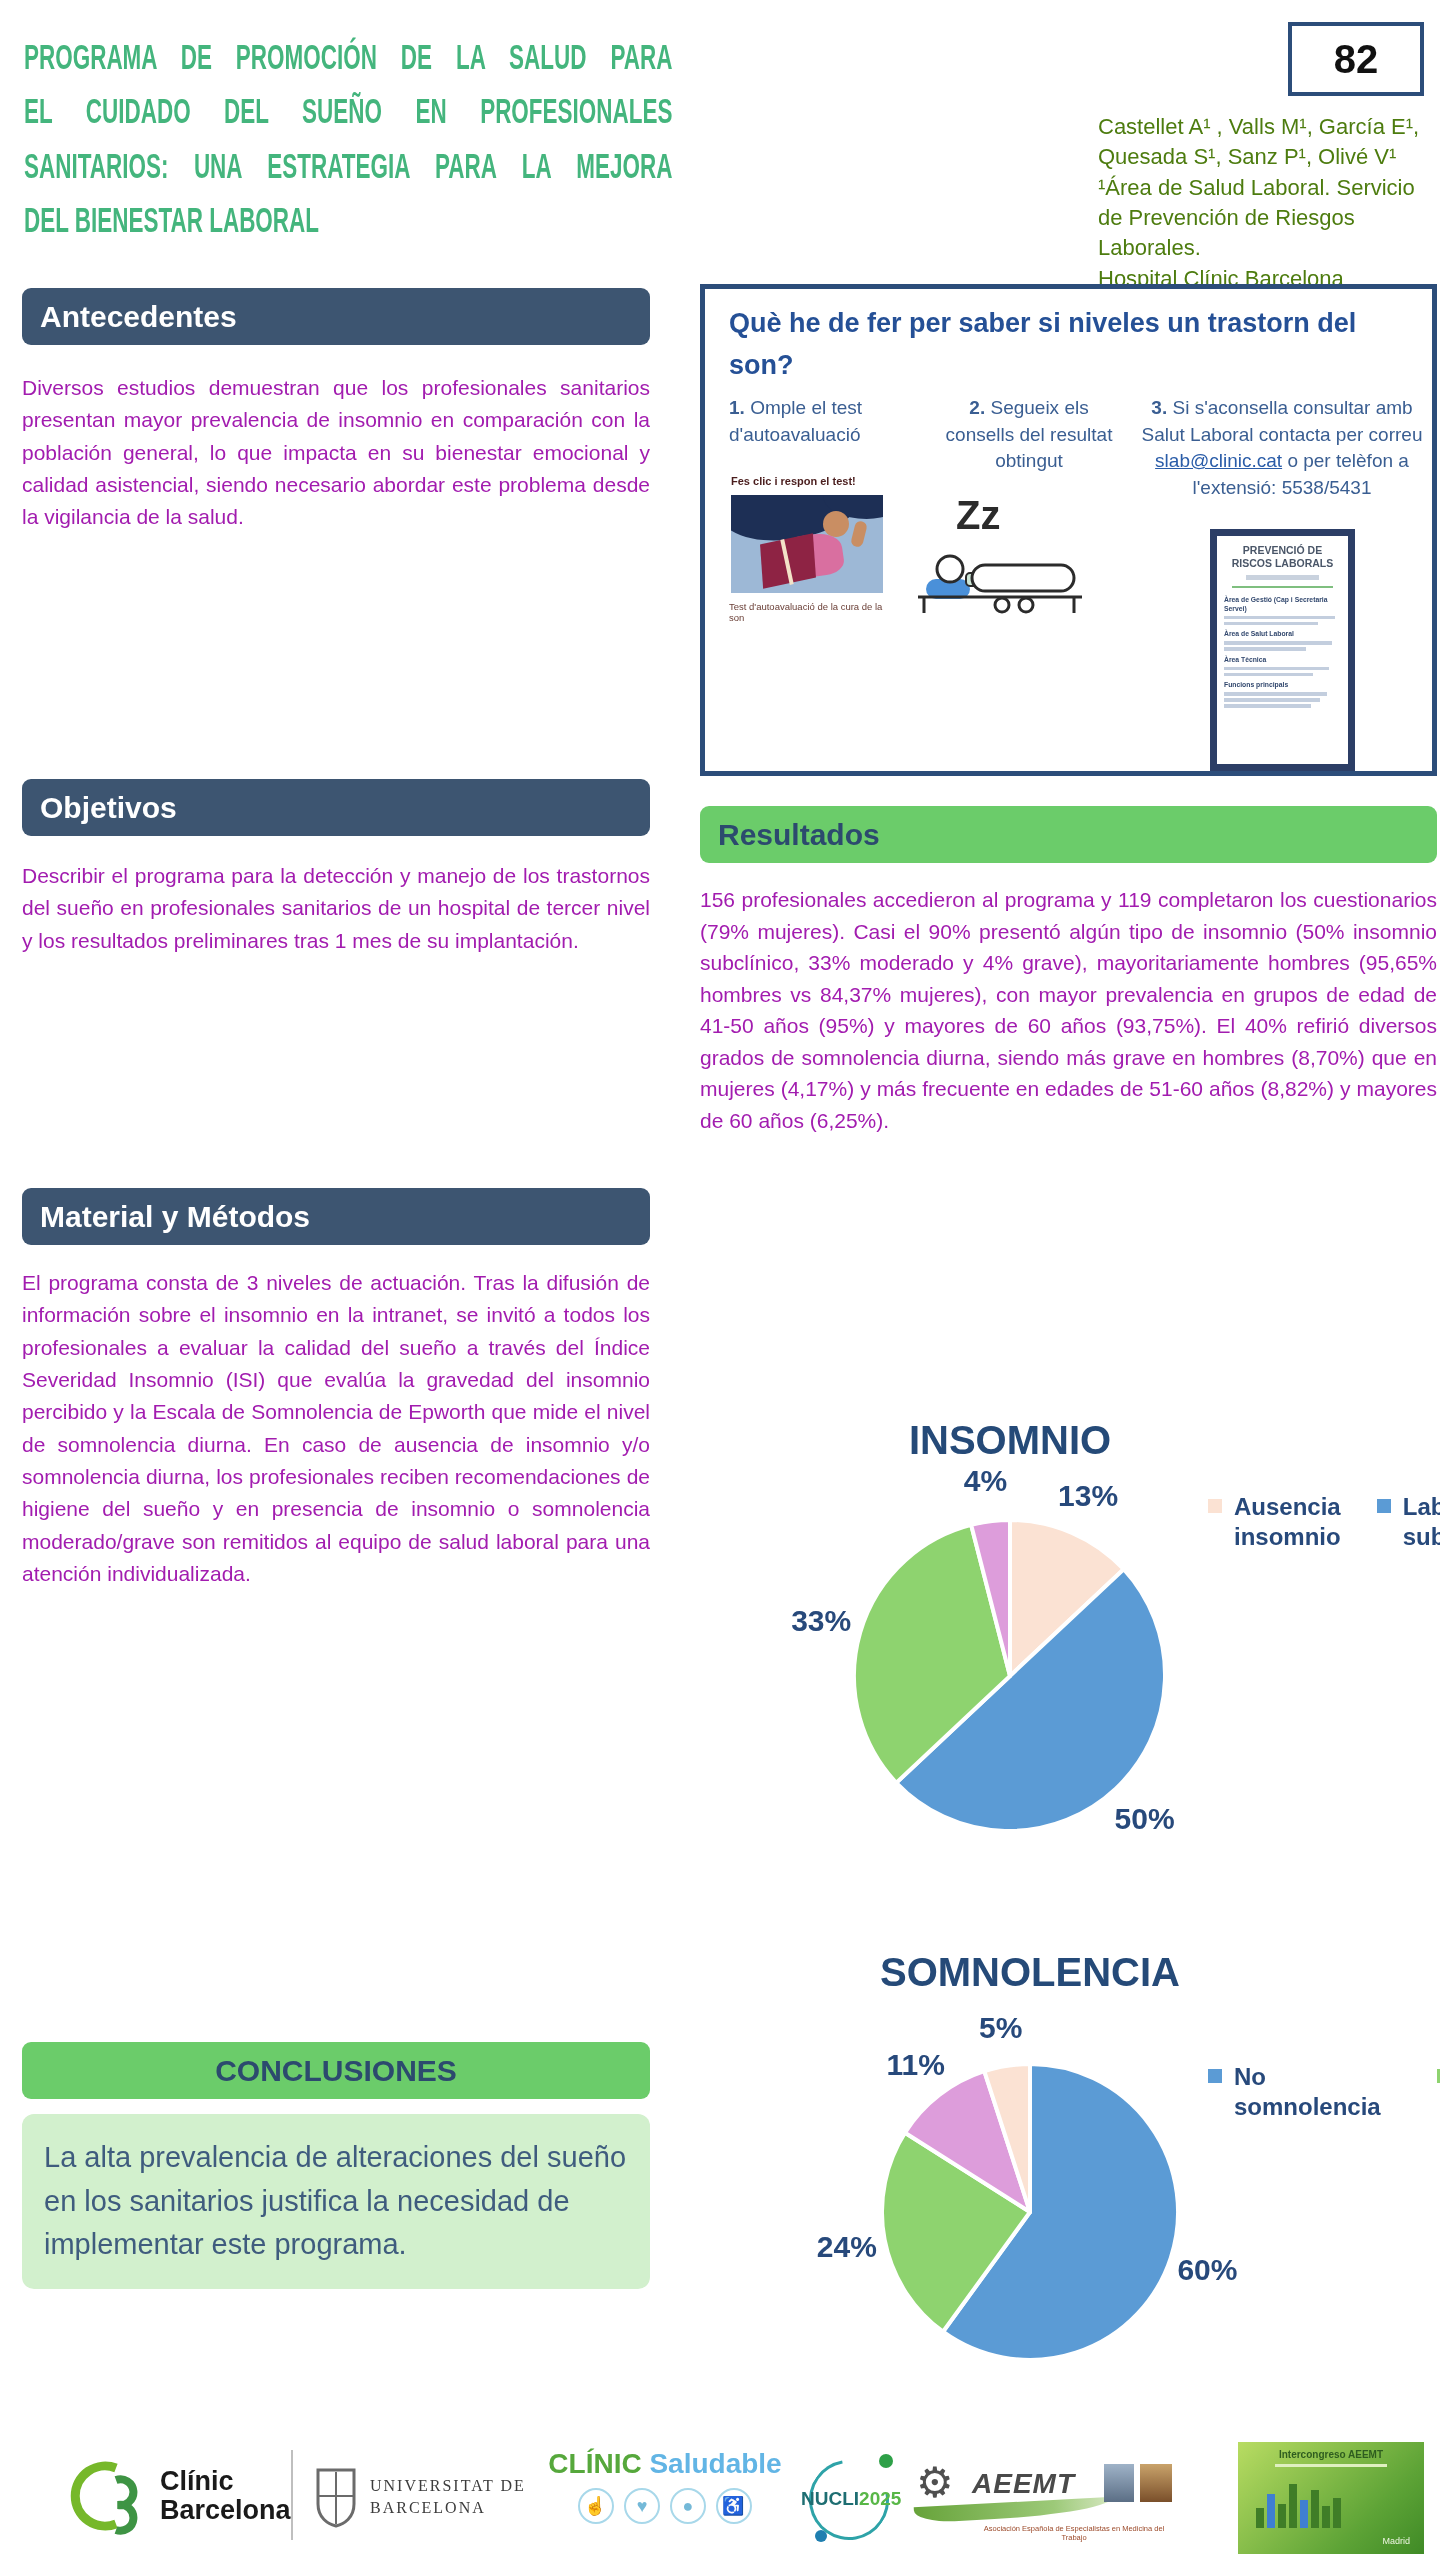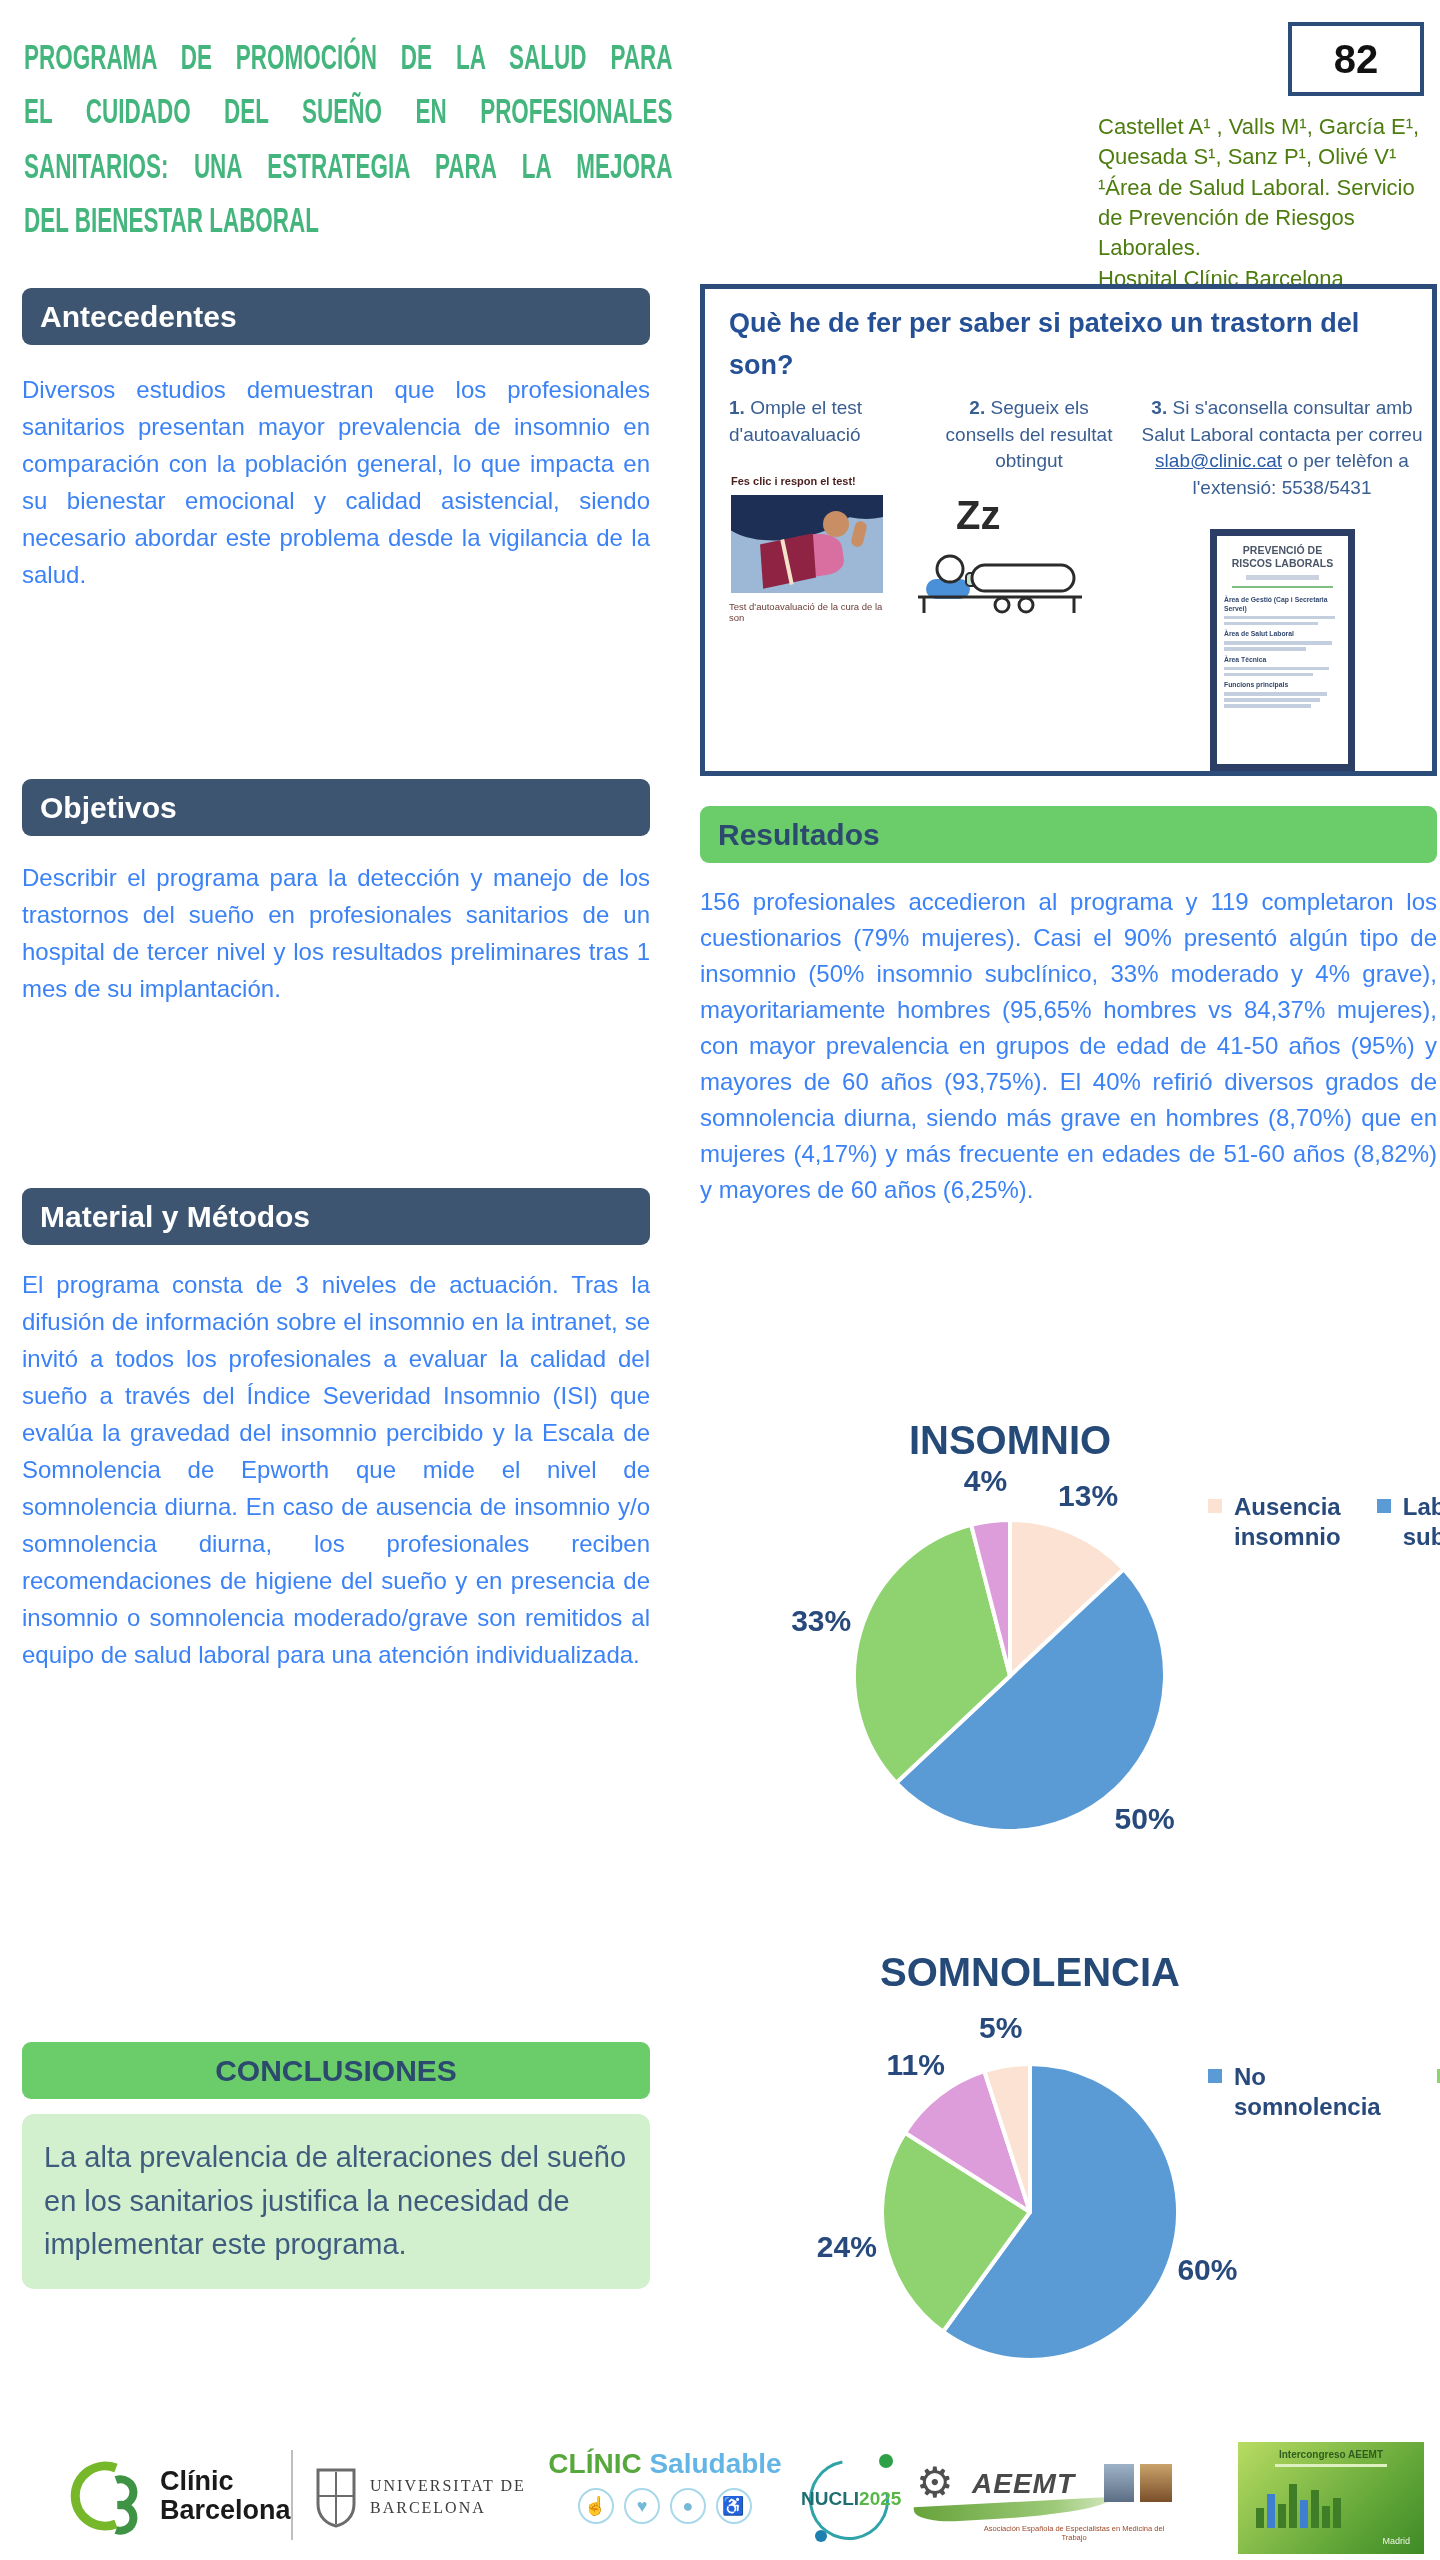--- a/index.html
+++ b/index.html
@@ -15,21 +15,21 @@
   .badge{left:1288px;top:22px;width:136px;height:74px;border:4px solid #2c4d7a;
          display:flex;align-items:center;justify-content:center;
          font-size:40px;font-weight:bold;color:#111;background:#fff;box-sizing:border-box;}
   .authors{left:1098px;top:112px;width:336px;font-size:22px;line-height:1.38;color:#4d7c0f;}
 
   
   .bar{width:628px;height:57px;border-radius:9px;box-sizing:border-box;
        font-size:30px;font-weight:bold;line-height:57px;padding:0 18px;}
   .bar-navy{background:#3d5571;color:#ffffff;}
   .bar-green{background:#6bcc6a;color:#2c4a6e;text-align:center;}
-  .para{width:628px;font-size:24px;line-height:1.54;color:#3b82f6;text-align:justify;}
+  .para{width:628px;font-size:21px;line-height:1.54;color:#a21caf;text-align:justify;}
   .conclusion-box{width:628px;background:#d2f0cd;border-radius:12px;box-sizing:border-box;
                   padding:22px 22px;font-size:29px;line-height:1.5;color:#3f5c7e;}
 
   
   .info-box{left:700px;top:284px;width:737px;height:492px;border:5px solid #2c4d7a;
             background:#fff;box-sizing:border-box;}
   .info-q{position:absolute;left:24px;top:14px;width:690px;font-size:27px;font-weight:bold;
           color:#255096;line-height:1.55;}
   .step{position:absolute;font-size:19px;line-height:1.4;color:#3a5e92;}
   .step b{font-weight:bold;}
@@ -137,21 +137,21 @@
   <div class="abs bar bar-navy" style="left:22px;top:779px;">Objetivos</div>
   <div class="abs para" style="left:22px;top:860px;">Describir el programa para la detección y manejo de los trastornos del sueño en profesionales sanitarios de un hospital de tercer nivel y los resultados preliminares tras 1 mes de su implantación.</div>
 
   <div class="abs bar bar-navy" style="left:22px;top:1188px;">Material y Métodos</div>
   <div class="abs para" style="left:22px;top:1267px;">El programa consta de 3 niveles de actuación. Tras la difusión de información sobre el insomnio en la intranet, se invitó a todos los profesionales a evaluar la calidad del sueño a través del Índice Severidad Insomnio (ISI) que evalúa la gravedad del insomnio percibido y la Escala de Somnolencia de Epworth que mide el nivel de somnolencia diurna. En caso de ausencia de insomnio y/o somnolencia diurna, los profesionales reciben recomendaciones de higiene del sueño y en presencia de insomnio o somnolencia moderado/grave son remitidos al equipo de salud laboral para una atención individualizada.</div>
 
   <div class="abs bar bar-green" style="left:22px;top:2042px;">CONCLUSIONES</div>
   <div class="abs conclusion-box" style="left:22px;top:2114px;">La alta prevalencia de alteraciones del sueño en los sanitarios justifica la necesidad de implementar este programa.</div>
 
   <div class="abs info-box">
-    <div class="info-q">Què he de fer per saber si pateixo un trastorn del son?</div>
+    <div class="info-q">Què he de fer per saber si niveles un trastorn del son?</div>
 
     <div class="step" style="left:24px;top:106px;width:180px;text-align:left;">
       <b>1.</b>
       <span>Omple el test d'autoavaluació</span>
     </div>
     <div class="step" style="left:238px;top:106px;width:172px;text-align:center;">
       <b>2.</b>
       <span>Segueix els consells del resultat obtingut</span>
     </div>
     <div class="step" style="left:436px;top:106px;width:282px;text-align:center;">

